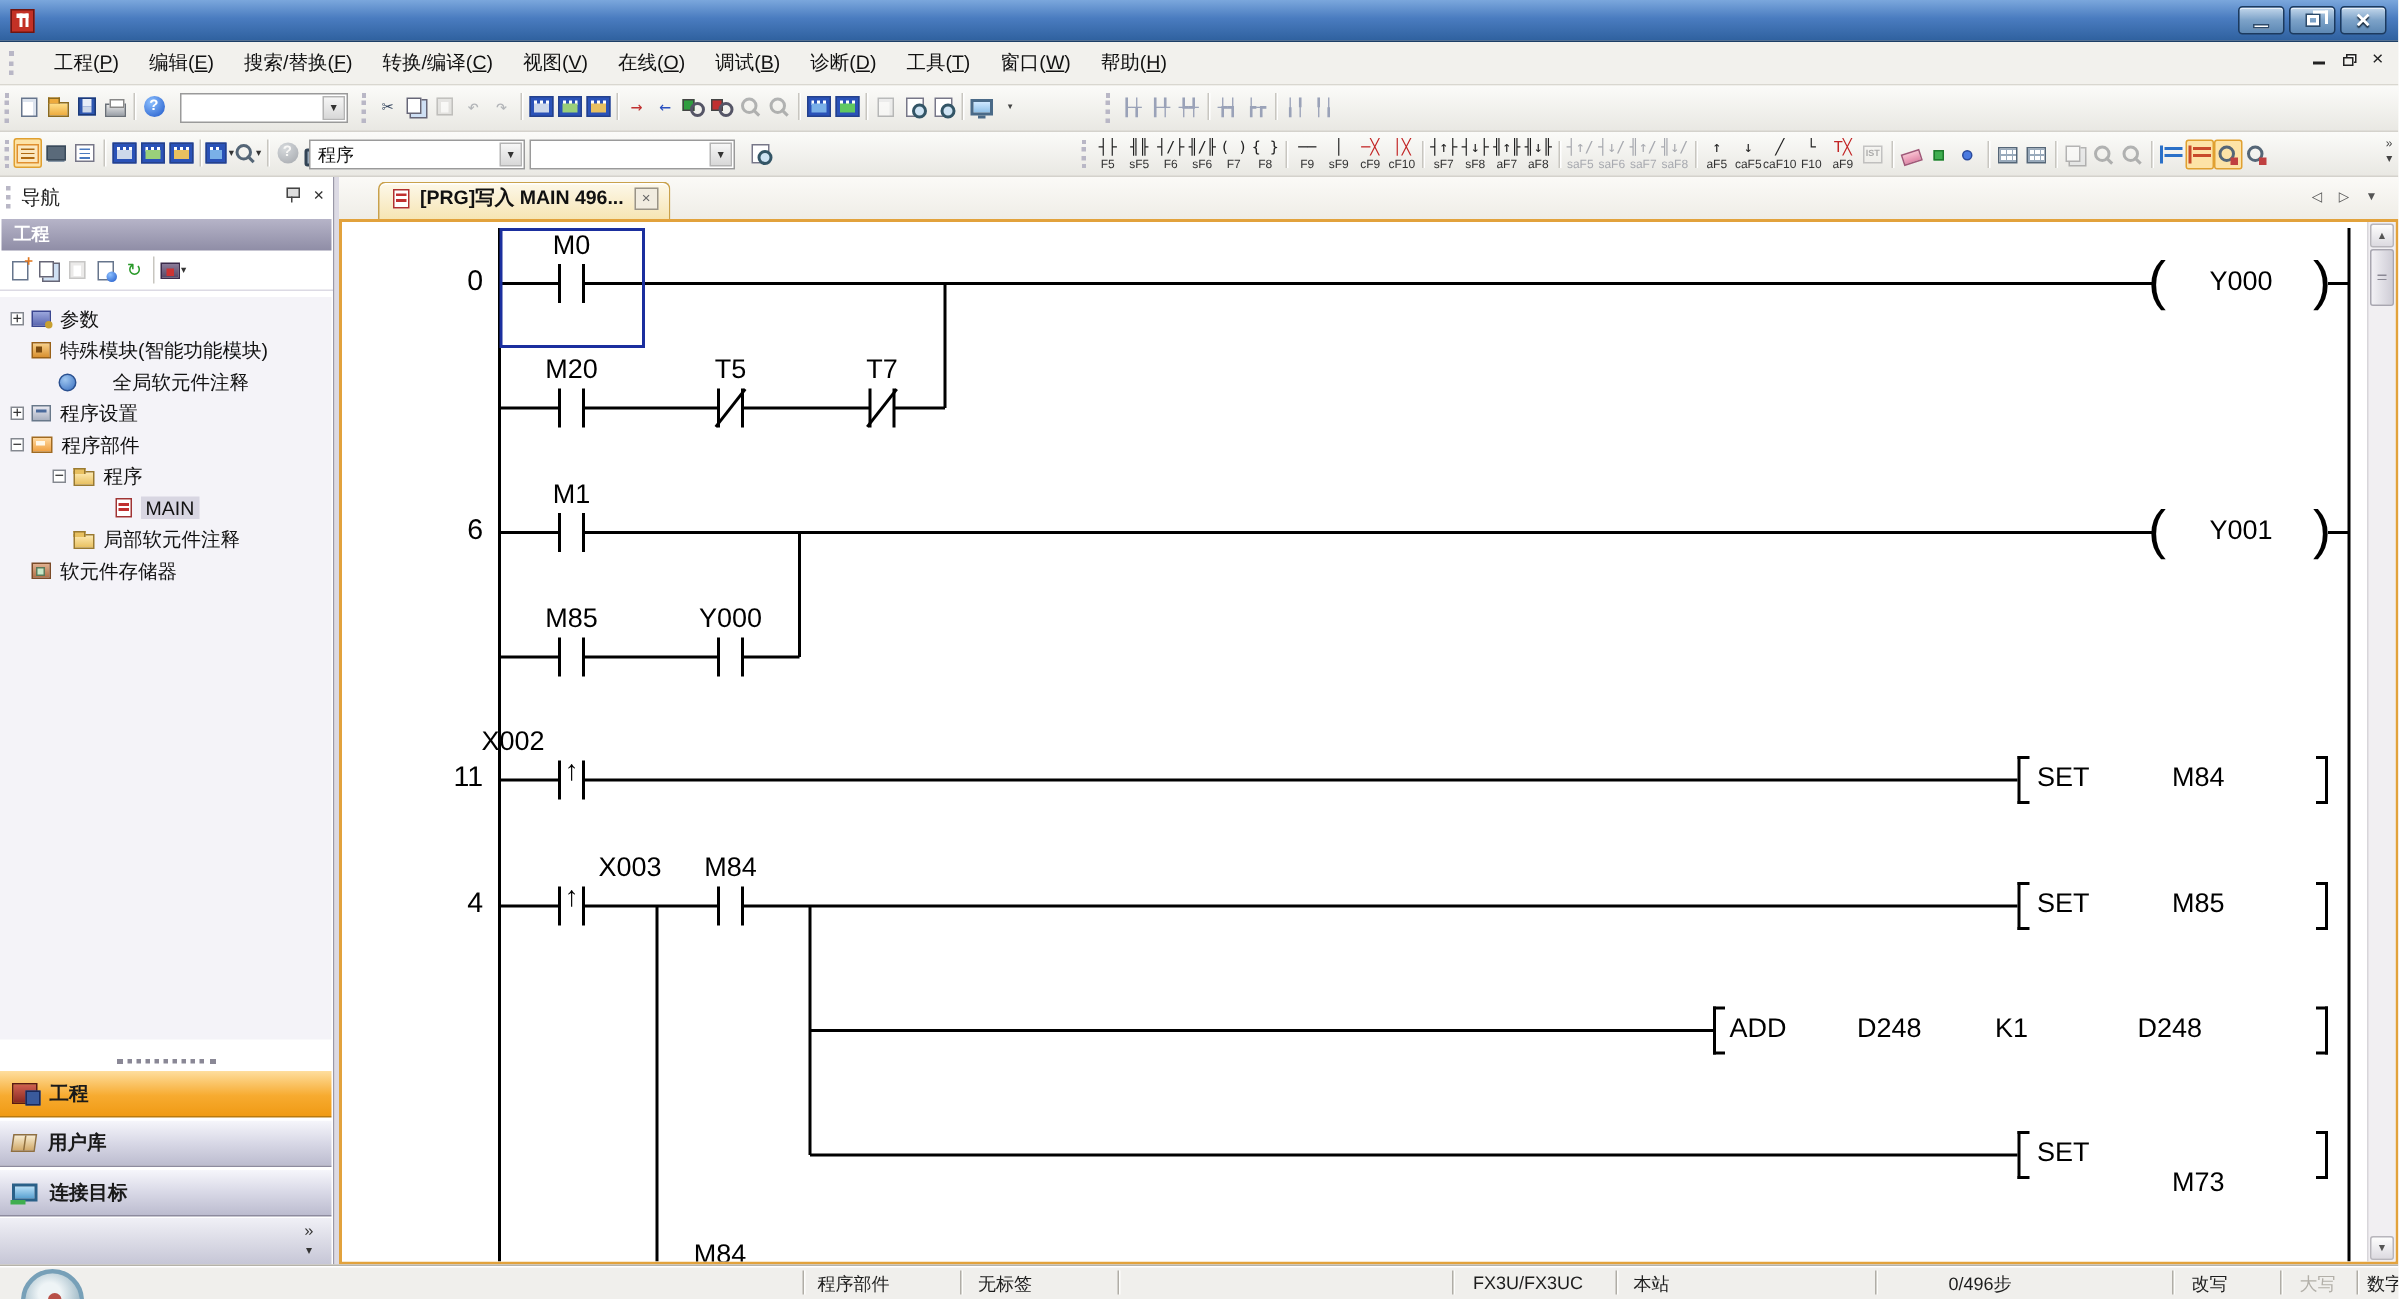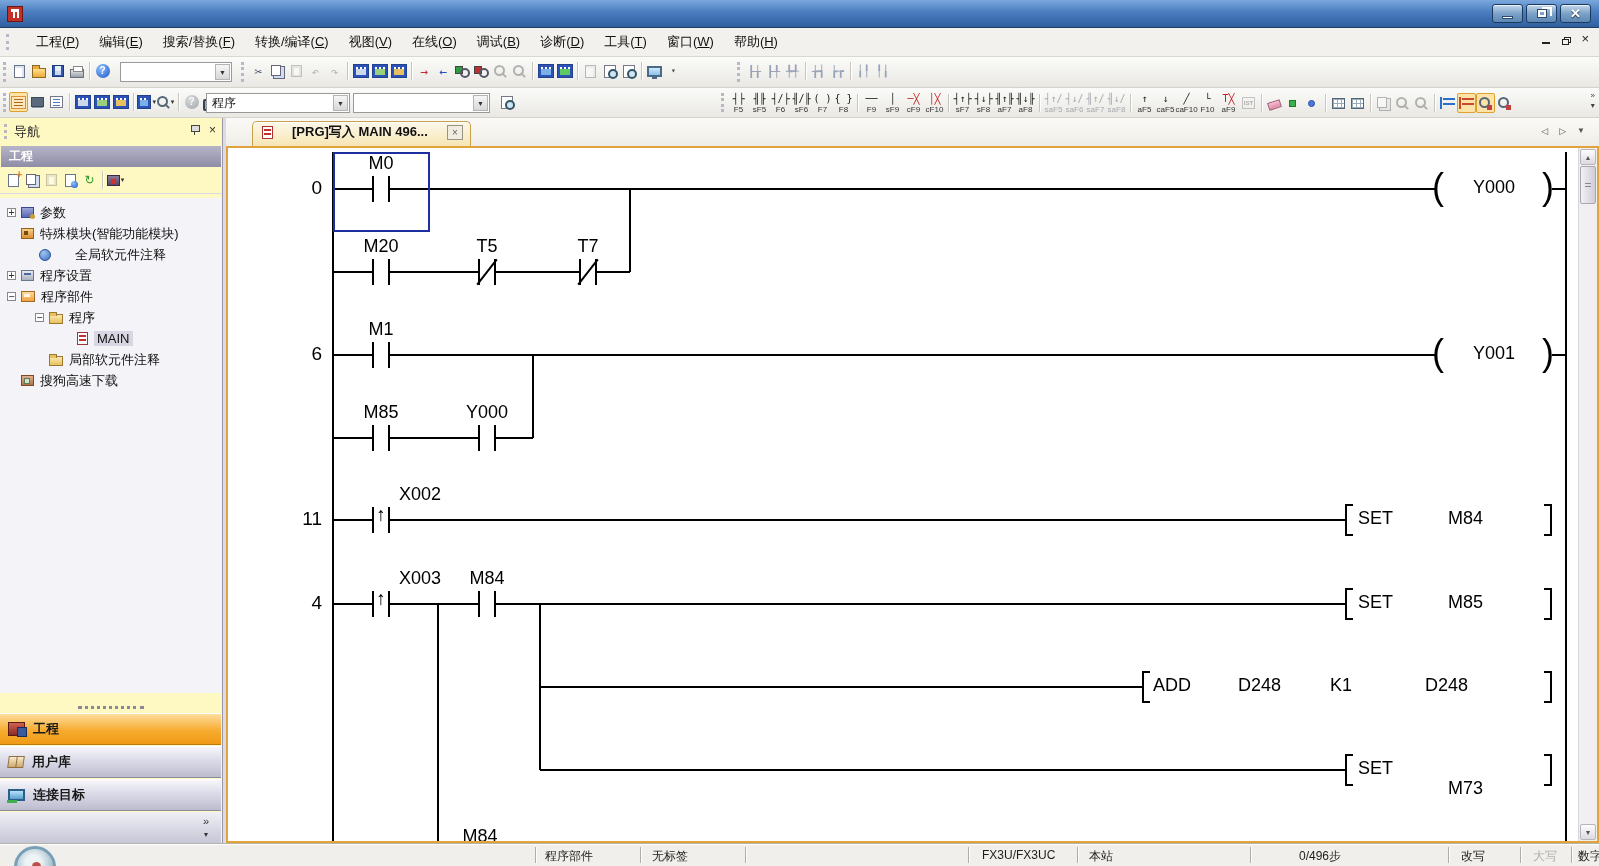--- a/index.html
+++ b/index.html
@@ -107,21 +107,21 @@
 
 .fkstrip { position:absolute; left:728px; top:2px; bottom:1px; right:26px; display:flex; align-items:center; overflow:hidden; }
 .fk { width:21px; flex:none; display:flex; flex-direction:column; align-items:center; justify-content:center; }
 .fk .g { font:10px/11px "DejaVu Sans Mono",monospace; color:#222; white-space:nowrap; height:11px; }
 .fk .l { font-size:8px; color:#333; margin-top:1px; }
 .fk.red .g { color:#c22626; }
 .fk.dis .g,.fk.dis .l { color:#a8aab0; }
 .overflowcol { position:absolute; right:4px; top:3px; display:flex; flex-direction:column; align-items:center; font-size:8px; color:#444; line-height:10px; }
 
 
-.nav { position:absolute; left:0; top:118px; width:223px; bottom:23px; background:#fef9c3; border-right:1px solid #9a98a8; }
+.nav { position:absolute; left:0; top:118px; width:223px; bottom:23px; background:#ffffff; border-right:1px solid #9a98a8; }
 .navhead { position:relative; height:27px; display:flex; align-items:center; padding-left:14px; font-size:13px; color:#222; }
 .navhead::before { content:""; position:absolute; left:4px; top:6px; bottom:6px; border-left:3px dotted #b9b7c6; }
 .navhead .hbtns { position:absolute; right:6px; top:6px; display:flex; gap:9px; align-items:center; }
 .pin { width:10px; height:11px; position:relative; }
 .pin::before { content:""; position:absolute; left:1px; top:1px; width:7px; height:5px; border:1px solid #444; background:#ddd; }
 .pin::after { content:""; position:absolute; left:4px; top:7px; width:1px; height:4px; background:#444; }
 .hx { font-size:12px; color:#333; line-height:10px; }
 .navsec { height:21px; margin:1px 1px 0 1px; background:linear-gradient(#b6b4c8,#8f8da6); color:#fff; font-size:12px; font-weight:bold; display:flex; align-items:center; padding-left:8px; }
 .navtools { height:27px; display:flex; align-items:center; padding-left:4px; border-bottom:1px solid #dcdae4; }
 .tree { position:absolute; top:80px; left:0; right:1px; bottom:150px; background:#f4f3f8; overflow:hidden; padding-top:4px; }
@@ -157,21 +157,21 @@
 .b-proj::after { content:""; position:absolute; right:-3px; bottom:-2px; width:8px; height:8px; background:#3a5a9c; border:1px solid #1a2a5c; }
 .b-lib { width:16px; height:12px; background:linear-gradient(#f8ecd0,#d0a868); border:1px solid #907040; transform:skewX(-8deg); position:relative; }
 .b-lib::after { content:""; position:absolute; left:7px; top:0; width:1px; height:100%; background:#907040; }
 .b-conn { width:17px; height:12px; border:2px solid #2a6088; background:linear-gradient(#b8e0f8,#58a0d0); position:relative; }
 .b-conn::after { content:""; position:absolute; left:-3px; bottom:-4px; width:10px; height:3px; background:#3fae4f; }
 
 
 .vsplit { position:absolute; left:223px; top:118px; bottom:23px; width:3px; background:#dcdae4; }
 .tabrow { position:absolute; left:226px; top:118px; right:0; height:28px; background:linear-gradient(#fbfaf7,#efede7); }
 .tab { position:absolute; left:26px; top:3px; height:25px; padding:0 7px 4px 9px; background:linear-gradient(#fdf8ea,#f6e5b4);
-  border:1px solid #c9a14b; border-bottom:none; border-radius:5px 5px 0 0; display:flex; align-items:center; gap:19px;
+  border:1px solid #c9a14b; border-bottom:none; border-radius:5px 5px 0 0; display:flex; align-items:center; gap:7px;
   font-size:13px; font-weight:bold; color:#111; box-shadow:inset 0 1px 0 #fff; }
 .tabicon { width:11px; height:13px; background:#fff; border:1px solid #b03030; position:relative; flex:none; }
 .tabicon::before { content:""; position:absolute; left:1px; top:2px; right:1px; bottom:2px; background:repeating-linear-gradient(180deg,#c03030 0 2px,transparent 2px 4px); }
 .tabclose { width:16px; height:15px; border:1px solid #9a9486; background:#f1ece0; font-size:10px; line-height:13px; text-align:center; color:#666; font-weight:normal; }
 .tabarrows { position:absolute; right:14px; top:8px; display:flex; gap:11px; font-size:9px; color:#555; }
 
 .editor { position:absolute; left:226px; top:146px; right:0; bottom:23px; border:2px solid #e2a23c; background:#fff; }
 .canvas { position:absolute; left:0; top:0; right:19px; bottom:0; overflow:hidden; background:#fff; }
 .vscroll { position:absolute; right:0; top:0; width:19px; bottom:0; background:#f1eff2; border-left:1px solid #d8d6da; }
 .sbtn { position:absolute; left:1px; right:1px; height:16px; background:linear-gradient(#fdfdfd,#dcdae0); border:1px solid #b8b6bc; border-radius:2px; text-align:center; font-size:7px; color:#555; line-height:15px; }
@@ -656,21 +656,21 @@
           <span class="tsel">MAIN</span>
         </div>
         <div class="trow" style="padding-left: 35px;">
           <span class="noexp"></span>
           <span class="ticn t-folder"></span>
           <span>局部软元件注释</span>
         </div>
         <div class="trow" style="padding-left: 7px;">
           <span class="noexp"></span>
           <span class="ticn t-memory"></span>
-          <span>搜狗高速下载</span>
+          <span>软元件存储器</span>
         </div>
       </div>
     <div class="splitrow"></div>
     <div>
         <div class="navbtn active" style="bottom: 98px;">
           <span class="b-proj"></span>
           <span>工程</span>
         </div>
         <div class="navbtn" style="bottom: 65px; margin-top: 12px;">
           <span class="b-lib"></span>
@@ -747,21 +747,21 @@
         <div class="lbar" style="left: 144px; top: 277px;"></div>
         <div class="lbar" style="left: 160px; top: 277px;"></div>
         <div class="ltx" style="left: 93px; top: 254px; width: 120px; text-align: center;">M85</div>
         <div class="lgap" style="left: 251px; top: 288px; width: 16px;"></div>
         <div class="lbar" style="left: 250px; top: 277px;"></div>
         <div class="lbar" style="left: 266px; top: 277px;"></div>
         <div class="ltx" style="left: 199px; top: 254px; width: 120px; text-align: center;">Y000</div>
         <div class="lgap" style="left: 145px; top: 370px; width: 16px;"></div>
         <div class="lbar" style="left: 144px; top: 359px;"></div>
         <div class="lbar" style="left: 160px; top: 359px;"></div>
-        <div class="ltx" style="left: 93px; top: 336px; width: 120px; text-align: right;">X002</div>
+        <div class="ltx" style="left: 93px; top: 336px; width: 120px; text-align: left;">X002</div>
         <div class="lpulse" style="left: 143px; top: 357px; width: 20px;">↑</div>
         <div class="lgap" style="left: 145px; top: 454px; width: 16px;"></div>
         <div class="lbar" style="left: 144px; top: 443px;"></div>
         <div class="lbar" style="left: 160px; top: 443px;"></div>
         <div class="ltx" style="left: 93px; top: 420px; width: 120px; text-align: right;">X003</div>
         <div class="lpulse" style="left: 143px; top: 441px; width: 20px;">↑</div>
         <div class="lgap" style="left: 251px; top: 454px; width: 16px;"></div>
         <div class="lbar" style="left: 250px; top: 443px;"></div>
         <div class="lbar" style="left: 266px; top: 443px;"></div>
         <div class="ltx" style="left: 199px; top: 420px; width: 120px; text-align: center;">M84</div>

